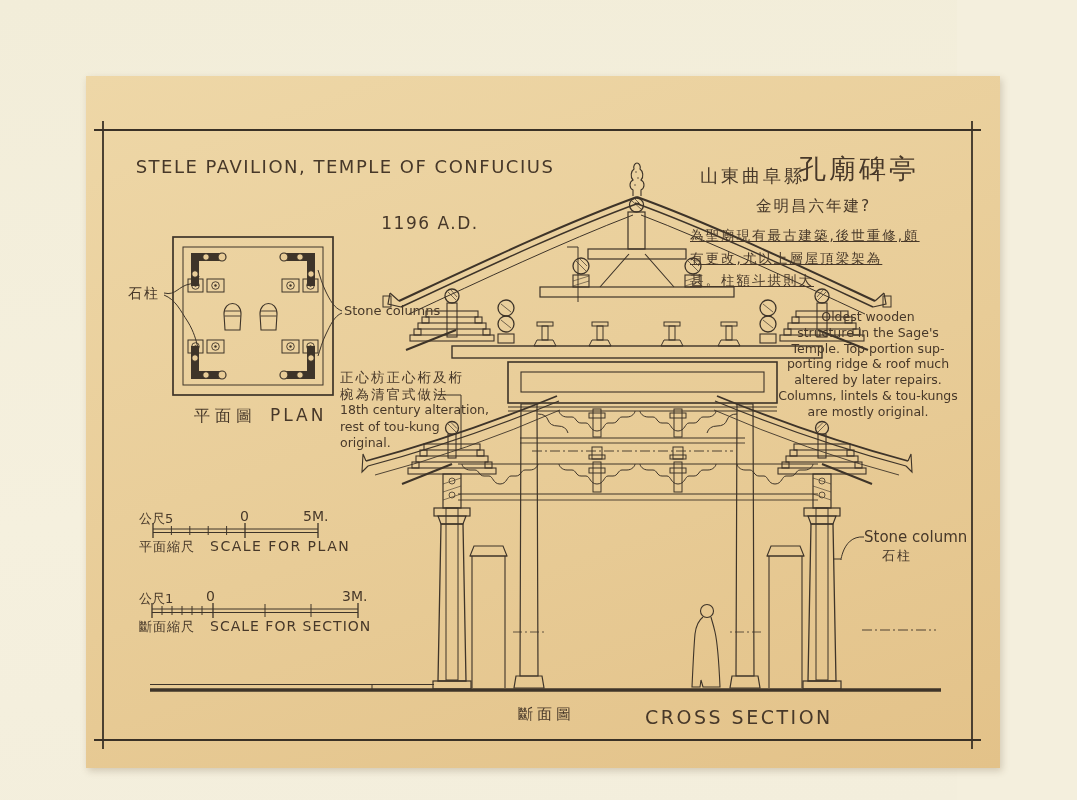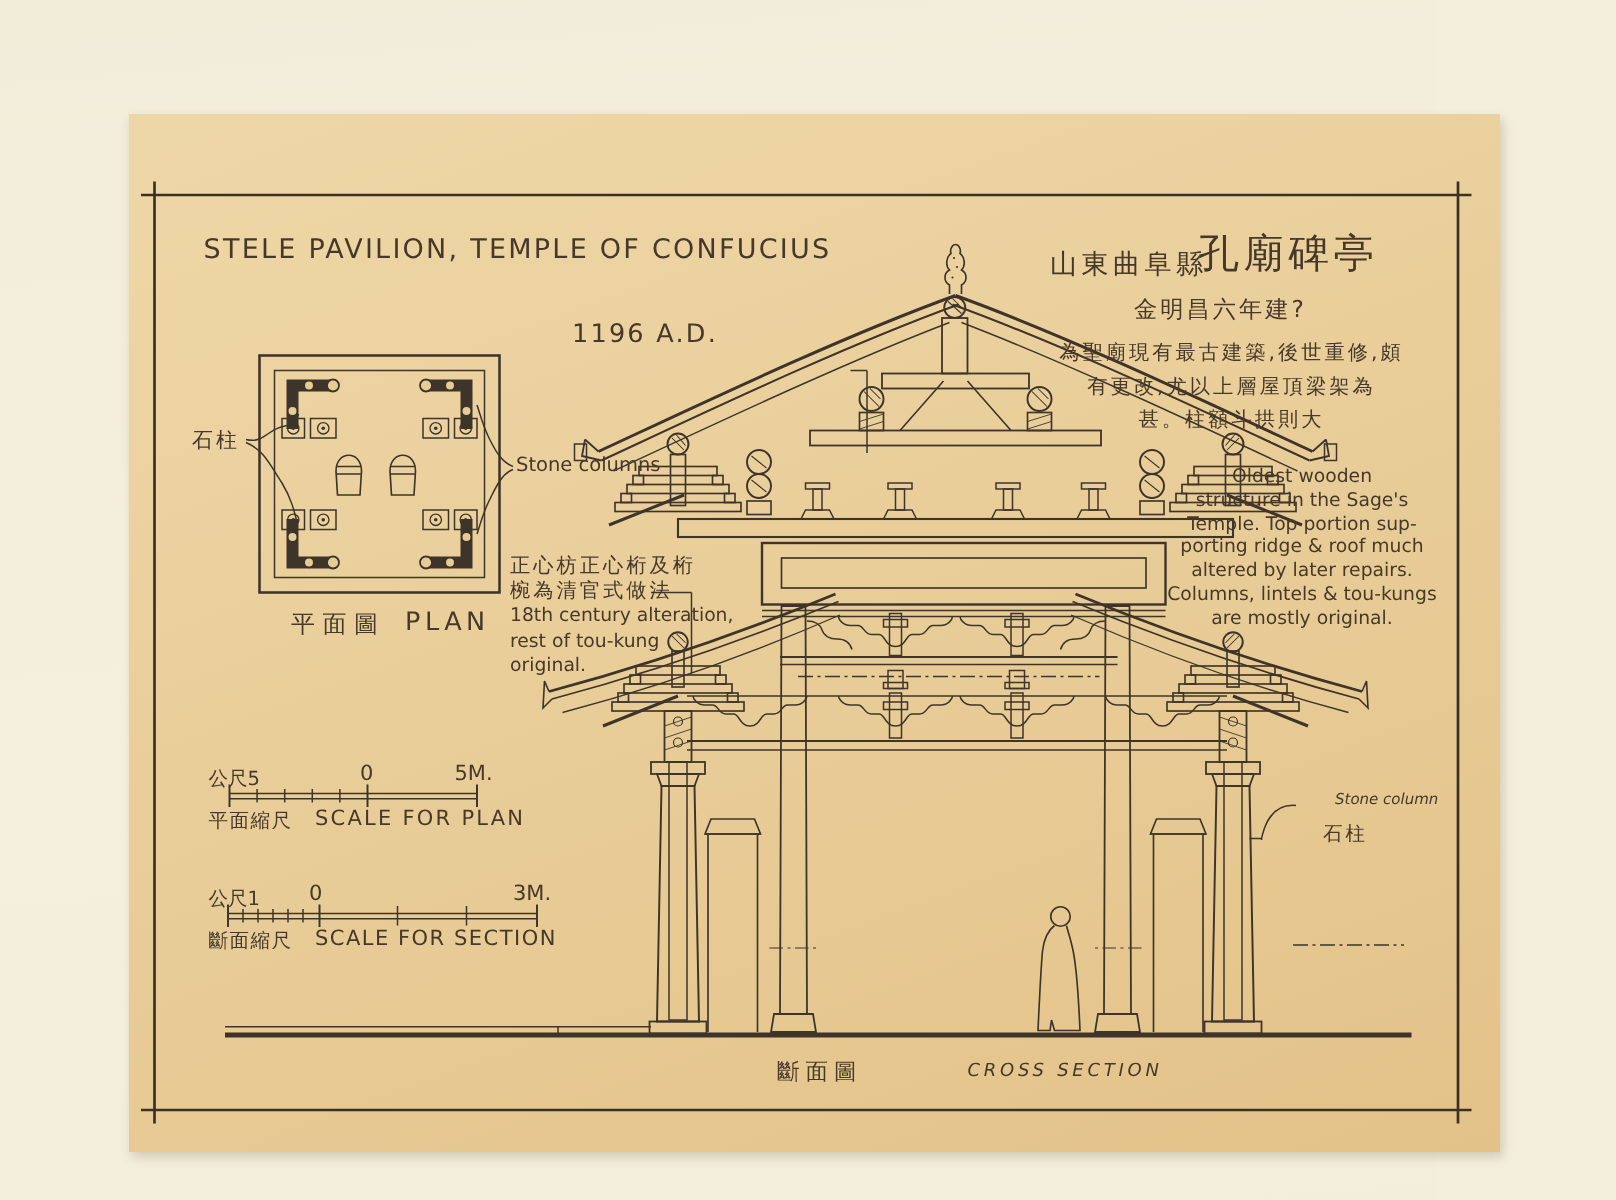--- a/index.html
+++ b/index.html
@@ -13,43 +13,43 @@
   svg.lines{position:absolute;left:0;top:0;width:1077px;height:800px;}
   .txt{position:absolute;white-space:nowrap;color:#473829;}
   .c{text-align:center;}
   .cjk{font-family:"DejaVu Sans","Liberation Sans",sans-serif;}
   .t1{left:110px;top:156px;width:470px;font-size:18px;letter-spacing:1.5px;}
   .t2{left:145px;top:192px;width:410px;font-size:14.5px;letter-spacing:1.5px;}
   .t3{left:370px;top:213px;width:120px;font-size:17px;letter-spacing:1.5px;}
   .cnpfx{left:700px;top:164px;font-size:18px;letter-spacing:3px;}
   .cnmain{left:799px;top:151px;font-size:27px;letter-spacing:3px;}
   .cnsub{left:756px;top:196px;font-size:15.5px;letter-spacing:2px;}
-  .cnpara{left:690px;top:224px;width:262px;font-size:13.5px;line-height:22.5px;letter-spacing:2px;text-align:center;}
+  .cnpara{left:690px;top:224px;width:262px;font-size:13.5px;line-height:22.5px;letter-spacing:2px;text-align:left;text-decoration:underline;}
   .enpara{left:768px;top:309px;width:200px;font-size:12.5px;line-height:15.8px;text-align:center;}
   .note1{left:448px;top:237px;width:180px;font-size:12.5px;line-height:16.5px;}
   .note1 .cn{font-size:12px;letter-spacing:1px;}
   .note2{left:340px;top:369px;width:170px;font-size:12.5px;line-height:16.5px;}
   .note2 .cn{font-size:13.5px;letter-spacing:2px;}
   .lab-shizhu{left:128px;top:285px;font-size:14px;letter-spacing:2px;}
   .lab-stonecols{left:344px;top:303px;font-size:13px;}
   .cap-plan-cn{left:194px;top:406px;font-size:16px;letter-spacing:5px;}
   .cap-plan-en{left:270px;top:405px;font-size:17px;letter-spacing:3px;}
   .sp1{left:139px;top:510px;font-size:13px;}
   .sp2{left:240px;top:508px;font-size:14px;}
   .sp3{left:303px;top:508px;font-size:14px;}
   .sp4{left:139px;top:538px;font-size:13px;letter-spacing:1px;}
   .sp5{left:210px;top:538px;font-size:14px;letter-spacing:1.5px;}
   .ss1{left:139px;top:590px;font-size:13px;}
   .ss2{left:206px;top:588px;font-size:14px;}
   .ss3{left:342px;top:588px;font-size:14px;}
   .ss4{left:139px;top:618px;font-size:13px;letter-spacing:1px;}
   .ss5{left:210px;top:618px;font-size:14px;letter-spacing:1px;}
   .cap-sec-cn{left:518px;top:705px;font-size:15px;letter-spacing:4px;}
-  .cap-sec-en{left:645px;top:706px;font-size:12px;letter-spacing:2.5px;font-style:italic;}
-  .lab-sc-en{left:890px;top:528px;font-size:10px;font-style:italic;}
+  .cap-sec-en{left:645px;top:706px;font-size:19px;letter-spacing:2.5px;}
+  .lab-sc-en{left:864px;top:528px;font-size:15px;}
   .lab-sc-cn{left:882px;top:547px;font-size:13px;letter-spacing:2px;}
 </style>
 </head>
 <body>
 
 <div class="stage">
   <div class="sheet"></div>
 
   <svg class="lines" viewBox="0 0 1077 800">
     <defs>

